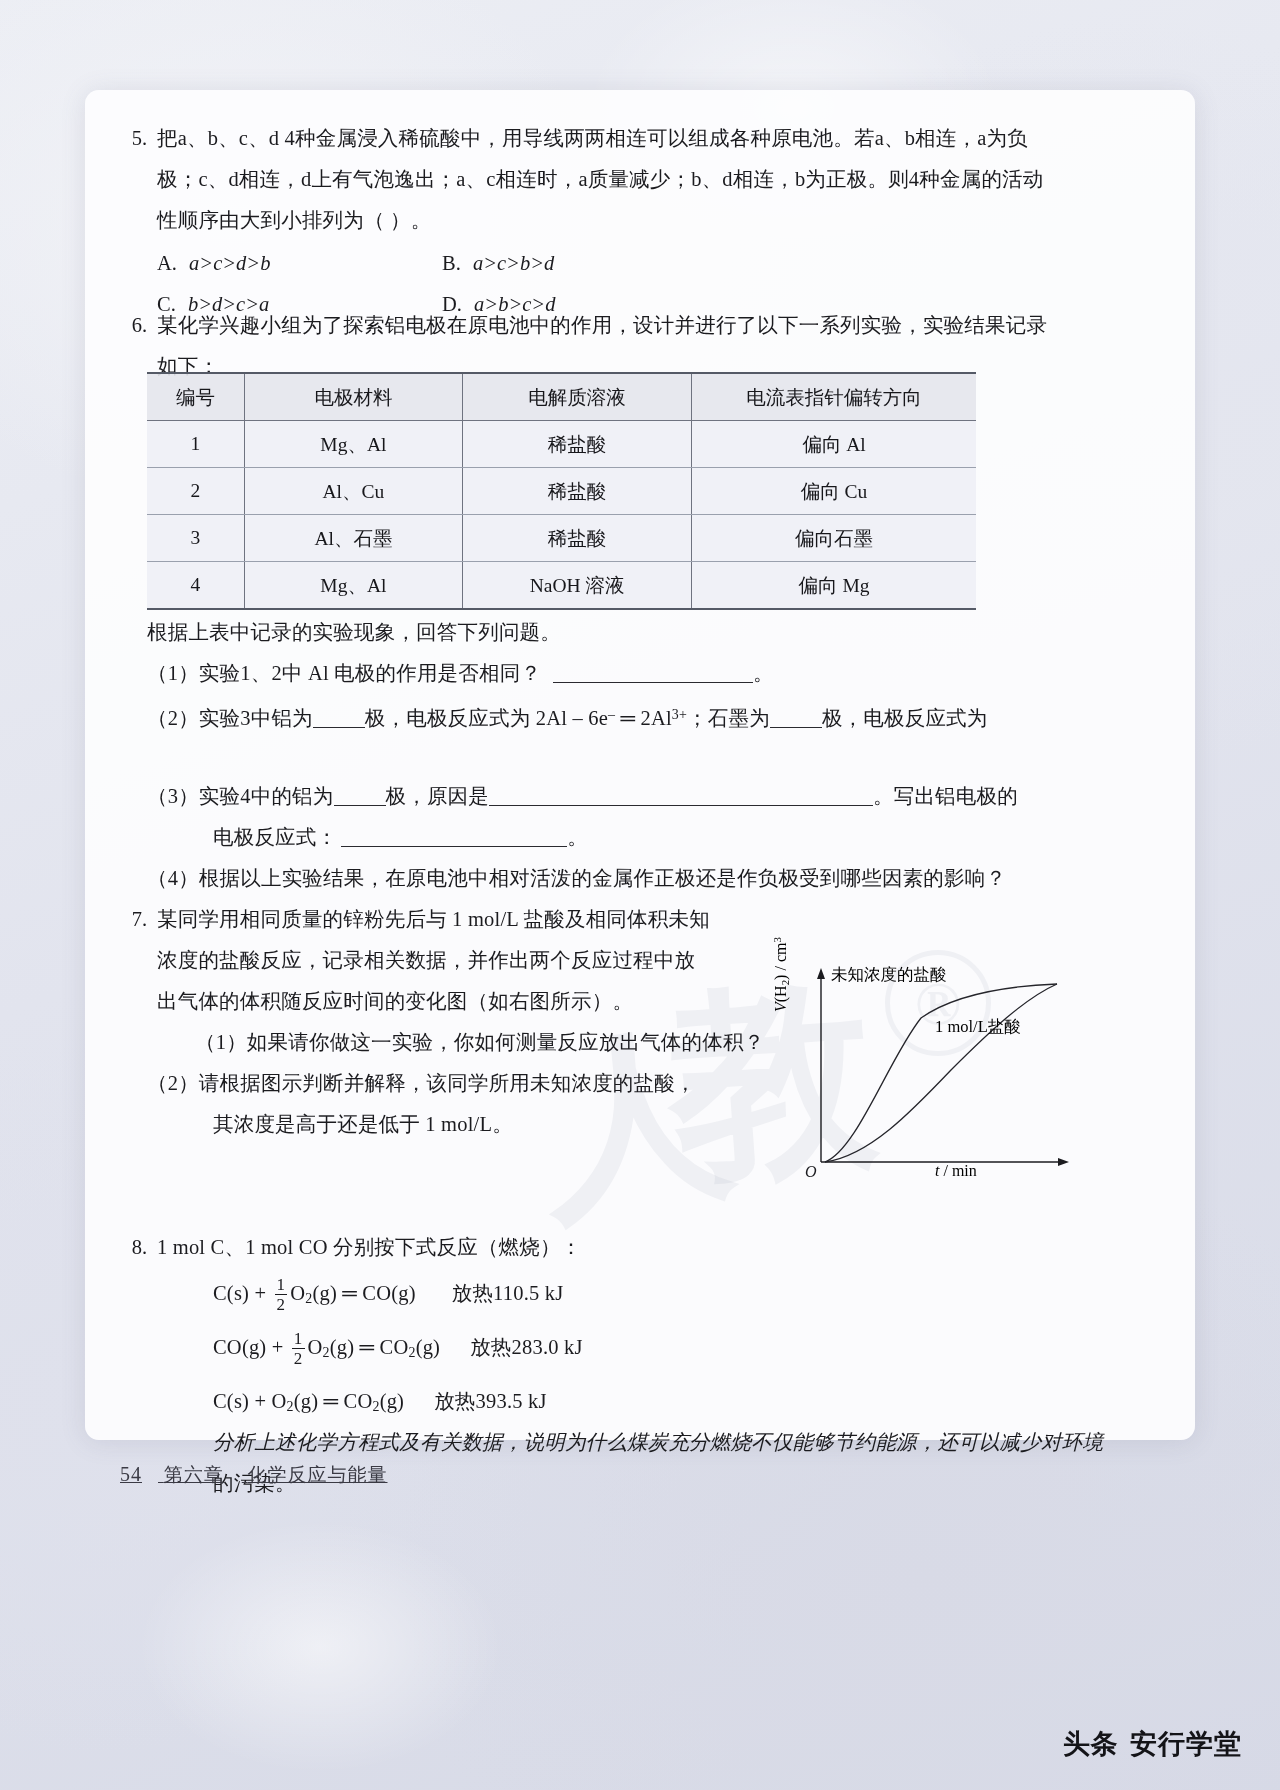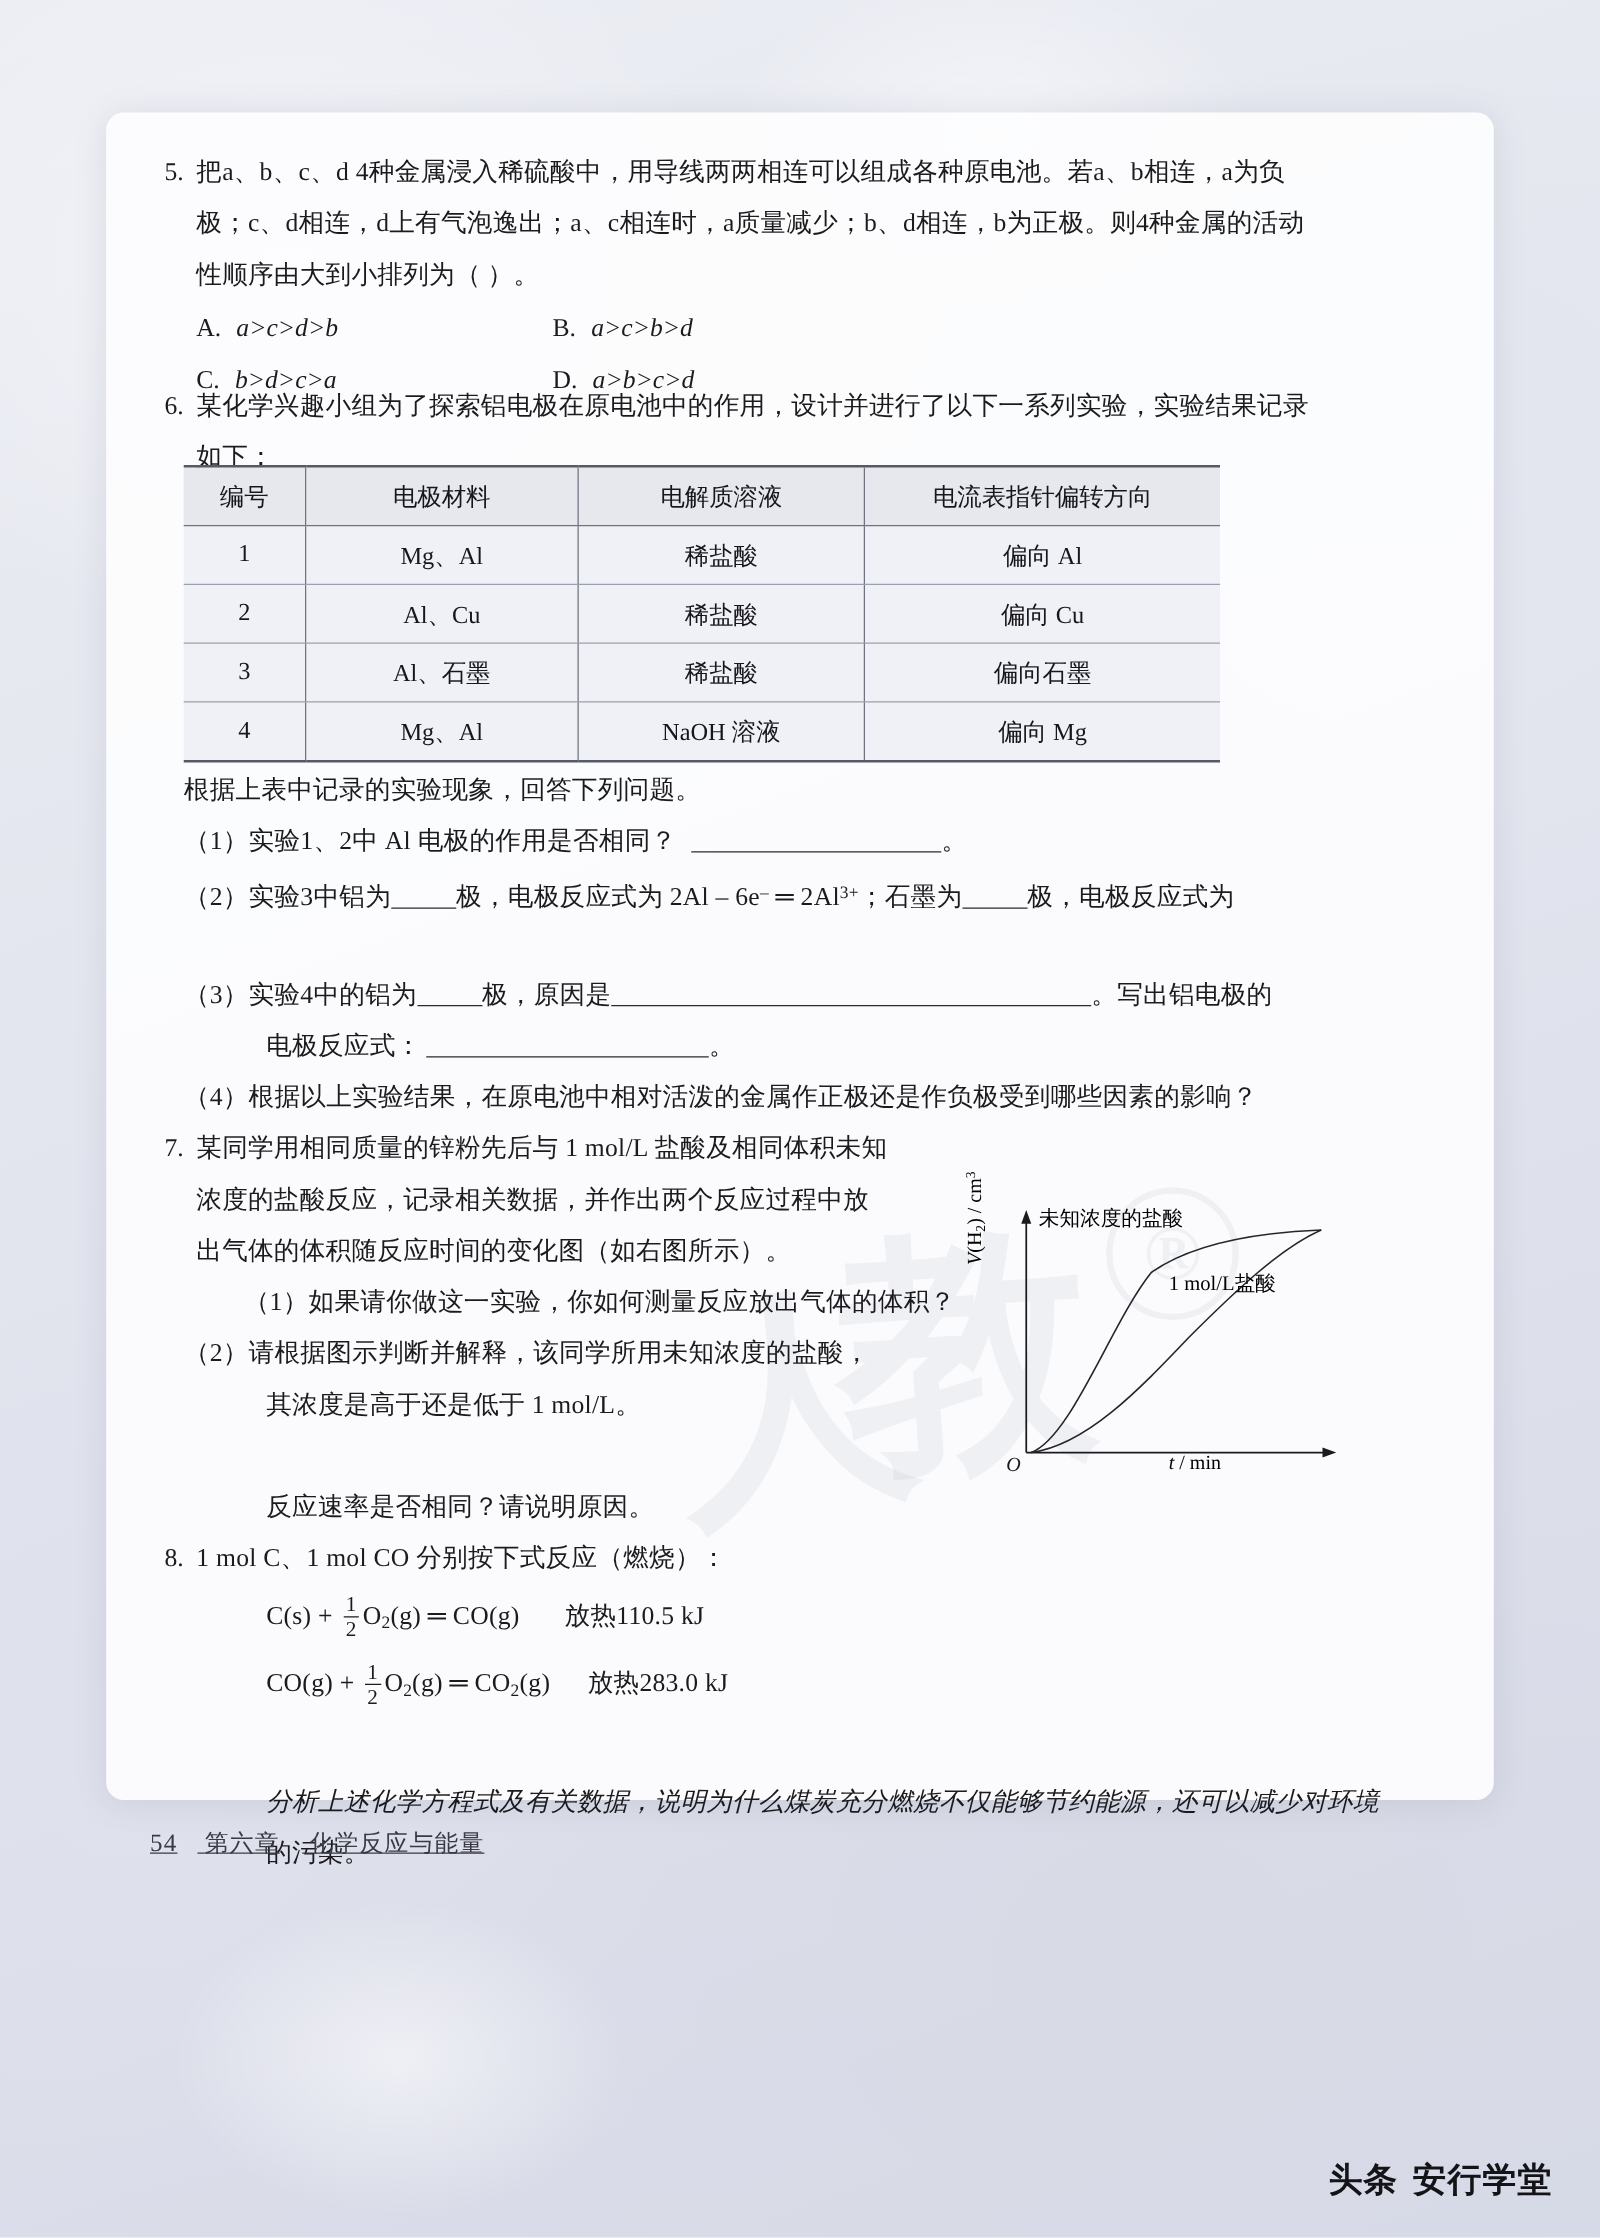--- a/index.html
+++ b/index.html
@@ -320,21 +320,20 @@
 
     <div class="q body-line" style="left:62px; top:932px;margin-left:48px;">
       <span>（1）</span><span>如果请你做这一实验，你如何测量反应放出气体的体积？</span>
     </div>
 
     <div class="q body-line" style="left:62px; top:973px;">
       <span>（2）</span><span>请根据图示判断并解释，该同学所用未知浓度的盐酸，</span>
     </div>
     <div class="q body-line" style="left:128px; top:1014px;text-align:center;">其浓度是高于还是低于 1 mol/L。</div>
 
-    <div class="q body-line" style="left:128px; top:1096px;">反应速率是否相同？请说明原因。</div>
 
     <div class="figure">
       <svg width="286" height="220" viewBox="0 0 286 220">
 
         <line x1="36" y1="200" x2="36" y2="14" stroke="#1b1b1f" stroke-width="1.4"></line>
         <polygon points="36,6 32,17 40,17" fill="#1b1b1f"></polygon>
 
         <line x1="36" y1="200" x2="276" y2="200" stroke="#1b1b1f" stroke-width="1.4"></line>
         <polygon points="284,200 273,196 273,204" fill="#1b1b1f"></polygon>
 
@@ -362,20 +361,23 @@
     <div class="q body-line" style="left:72px; top:1137px;">1 mol C、1 mol CO 分别按下式反应（燃烧）：</div>
 
     <div class="q body-line" style="left:128px; top:1183px;">
       <span>C(s) + </span><span class="frac"><span class="num">1</span><span class="den">2</span></span><span>O</span><sub>2</sub><span>(g) ═ CO(g)</span><span style="display:inline-block; width:36px;"></span><span>放热110.5 kJ</span>
     </div>
 
     <div class="q body-line" style="left:128px; top:1237px;">
       <span>CO(g) + </span><span class="frac"><span class="num">1</span><span class="den">2</span></span><span>O</span><sub>2</sub><span>(g) ═ CO</span><sub>2</sub><span>(g)</span><span style="display:inline-block; width:30px;"></span><span>放热283.0 kJ</span>
     </div>
 
+    <div class="q body-line" style="left:128px; top:1291px;">
+      <span>C(s) + O</span><sub>2</sub><span>(g) ═ CO</span><sub>2</sub><span>(g)</span><span style="display:inline-block; width:30px;"></span><span>放热393.5 kJ</span>
+    </div>
 
     <div class="q body-line" style="left:128px; top:1332px;font-style:italic;">分析上述化学方程式及有关数据，说明为什么煤炭充分燃烧不仅能够节约能源，还可以减少对环境</div>
     <div class="q body-line" style="left:128px; top:1373px;">的污染。</div>
 
   </div>
 </div>
 
 <div class="footer">
   <span class="pg">54</span>
   <span class="chap">第六章</span>

